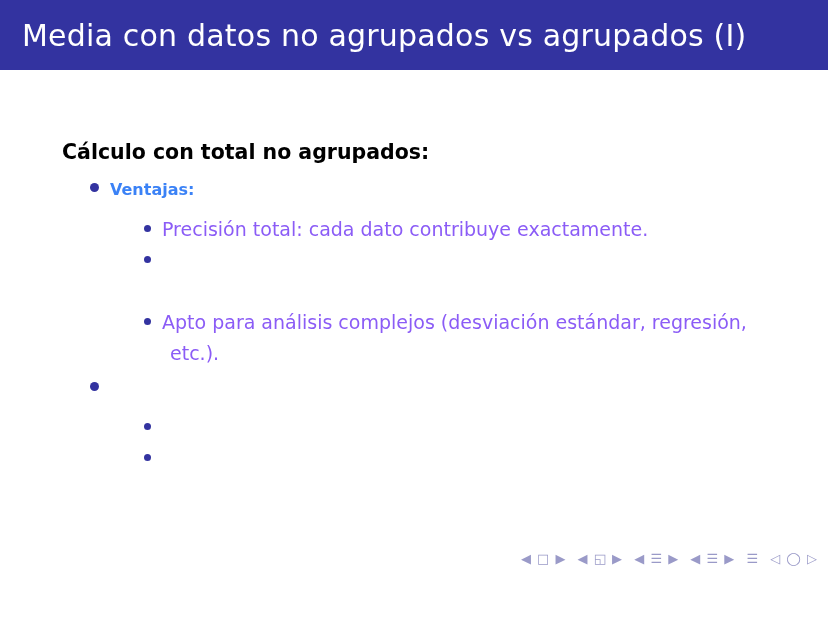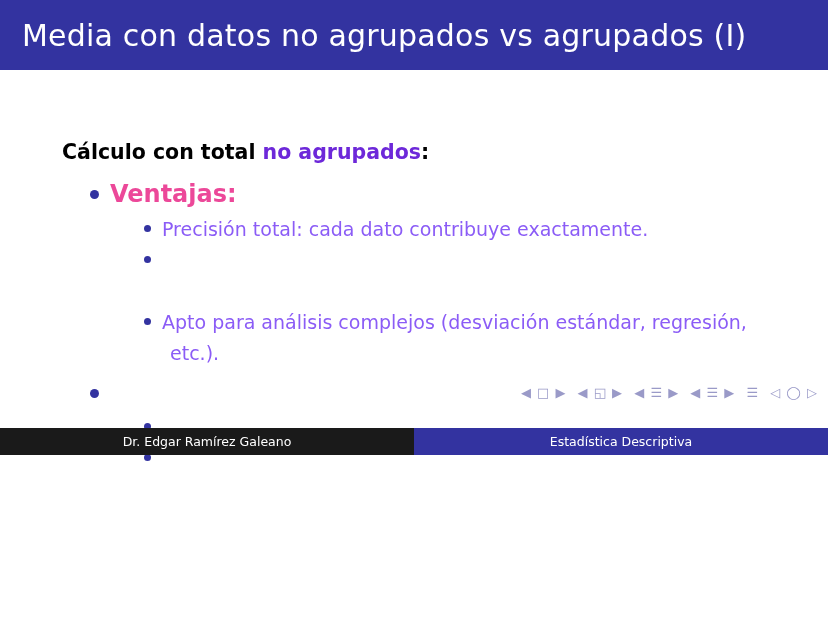--- a/index.html
+++ b/index.html
@@ -9,21 +9,21 @@
   body {
     width: 828px;
     height: 621px;
     background: #ffffff;
     font-family: "DejaVu Sans", sans-serif;
     overflow: hidden;
     position: relative;
   }
   .slide {
     width: 828px;
-    height: 455px;
+    height: 621px;
     position: relative;
     background: #ffffff;
   }
   .title-bar {
     position: absolute;
     left: 0;
     top: 0;
     width: 828px;
     height: 70px;
     background: #3333a0;
@@ -47,29 +47,29 @@
   }
   .lead {
     position: absolute;
     left: 62px;
     top: 70px;
     font-size: 20.5px;
     font-weight: bold;
     color: #000000;
   }
   .lead .hl {
-    color: #6d28d9;
+    color: #000000;
     margin-top: 29px;
   }
   .level1 {
     position: absolute;
     left: 90px;
-    font-size: 24px;
+    font-size: 16px;
     font-weight: bold;
-    color: #ec4899;
+    color: #3b82f6;
   }
   .level1 .bullet {
     display: inline-block;
     width: 9px;
     height: 9px;
     border-radius: 50%;
     background: #3333a0;
     margin-right: 11px;
     vertical-align: 3px;
   }
@@ -190,18 +190,14 @@
 
   <div class="navbar">
     <span class="navgroup">◀ □ ▶</span>
     <span class="navgroup">◀ ◱ ▶</span>
     <span class="navgroup">◀ ☰ ▶</span>
     <span class="navgroup">◀ ☰ ▶</span>
     <span class="navgroup">☰</span>
     <span class="navgroup">◁ ◯ ▷</span>
   </div>
 
-  <div class="footer">
-    <div class="footer-left">Dr. Edgar Ramírez Galeano</div>
-    <div class="footer-right">Estadística Descriptiva</div>
-  </div>
 
 </div>
 
 </body></html>

